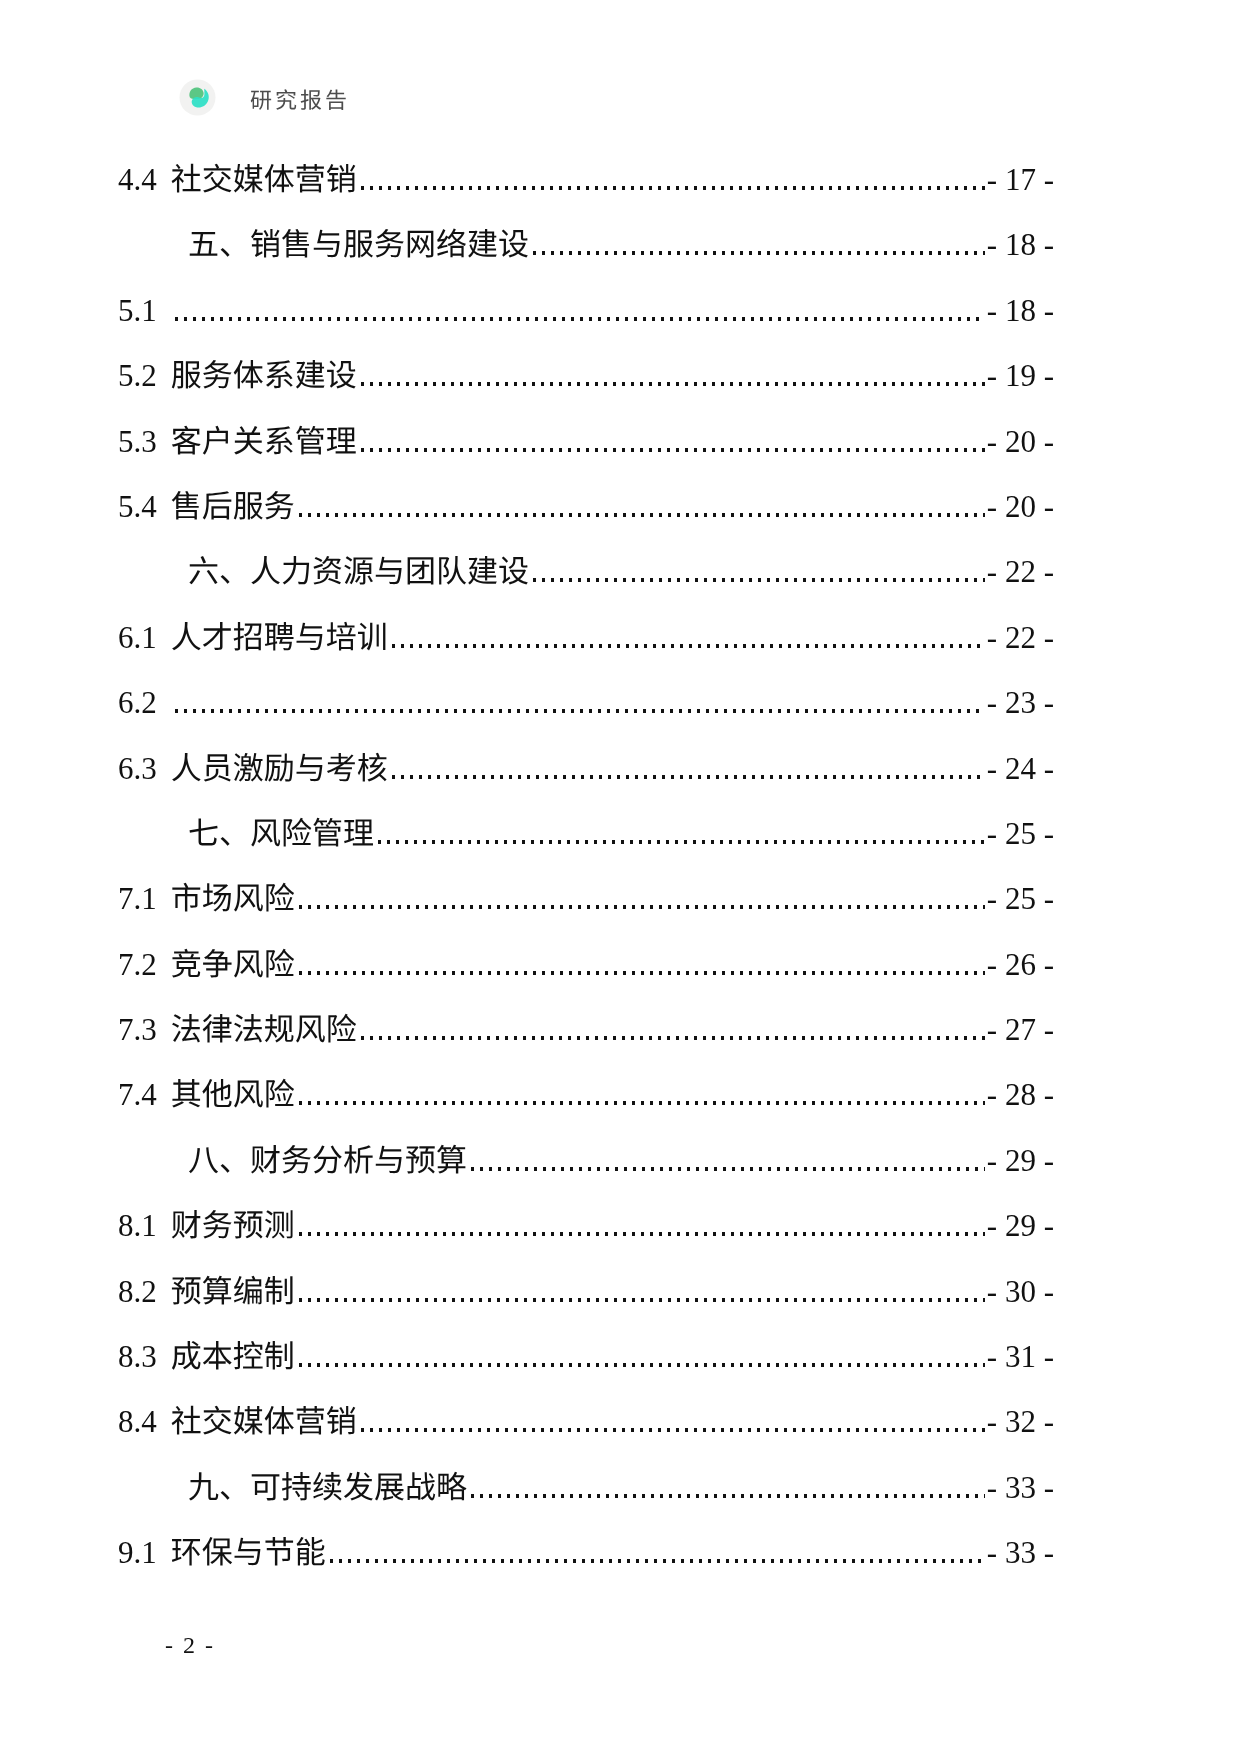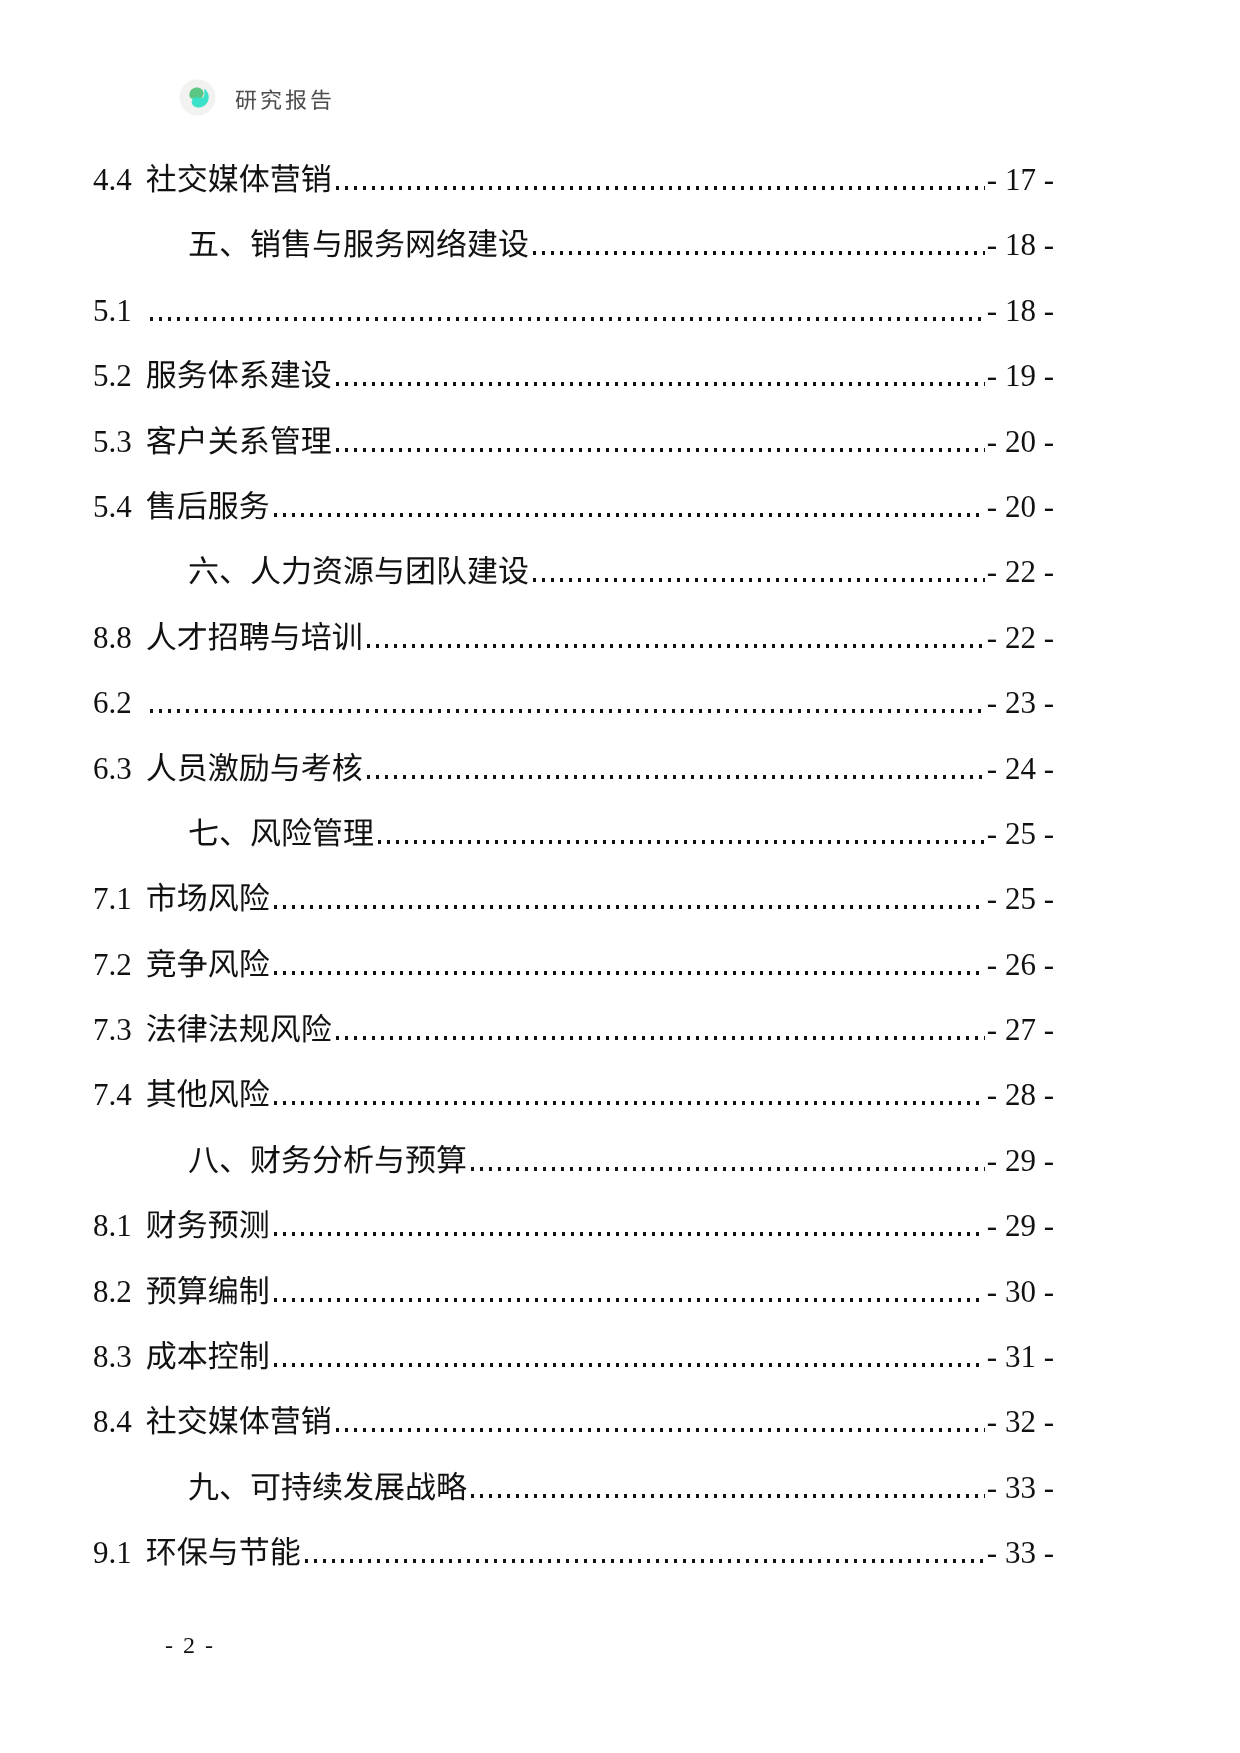--- a/index.html
+++ b/index.html
@@ -14,21 +14,21 @@
     font-family: "Liberation Serif", "DejaVu Serif", serif;
     overflow: hidden;
   }
   
   .doc-header {
     position: absolute;
     top: 79px;
     left: 179px;
     display: flex;
     align-items: center;
-    gap: 19px;
+    gap: 34px;
   }
   .logo-wrap { width: 37px; height: 37px; }
   .logo-wrap svg { display: block; }
   .brand {
     font-size: 22px;
     letter-spacing: 3px;
     color: #4d4d4d;
   }
   
   .toc {
@@ -41,21 +41,21 @@
     display: flex;
     align-items: baseline;
     height: 65.4px;
     line-height: 65.4px;
     font-size: 31px;
     padding-right: 186px;
     white-space: nowrap;
     cursor: pointer;
   }
   .toc-row.level-1 { padding-left: 188px; }
-  .toc-row.level-2 { padding-left: 93px; }
+  .toc-row.level-2 { padding-left: 118px; }
   .toc-row.level-2 .num { margin-right: 14px; }
   .num, .title, .pg { white-space: nowrap; }
   .leader {
     flex: 1;
     height: 4px;
     margin-left: 4px;
     margin-right: 2px;
     background-image: repeating-linear-gradient(to right, #111 0 3px, transparent 3px 9px);
     background-repeat: repeat-x;
     background-position: left bottom;
@@ -132,21 +132,21 @@
   </div>
 
   <div class="toc-row level-1">
     <span class="num">六、</span>
     <span class="title">人力资源与团队建设</span>
     <span class="leader"></span>
     <span class="pg">- 22 -</span>
   </div>
 
   <div class="toc-row level-2">
-    <span class="num">8.8</span>
+    <span class="num">6.1</span>
     <span class="title">人才招聘与培训</span>
     <span class="leader"></span>
     <span class="pg">- 22 -</span>
   </div>
 
   <div class="toc-row level-2">
     <span class="num">6.2</span>
     <span class="leader"></span>
     <span class="pg">- 23 -</span>
   </div>

